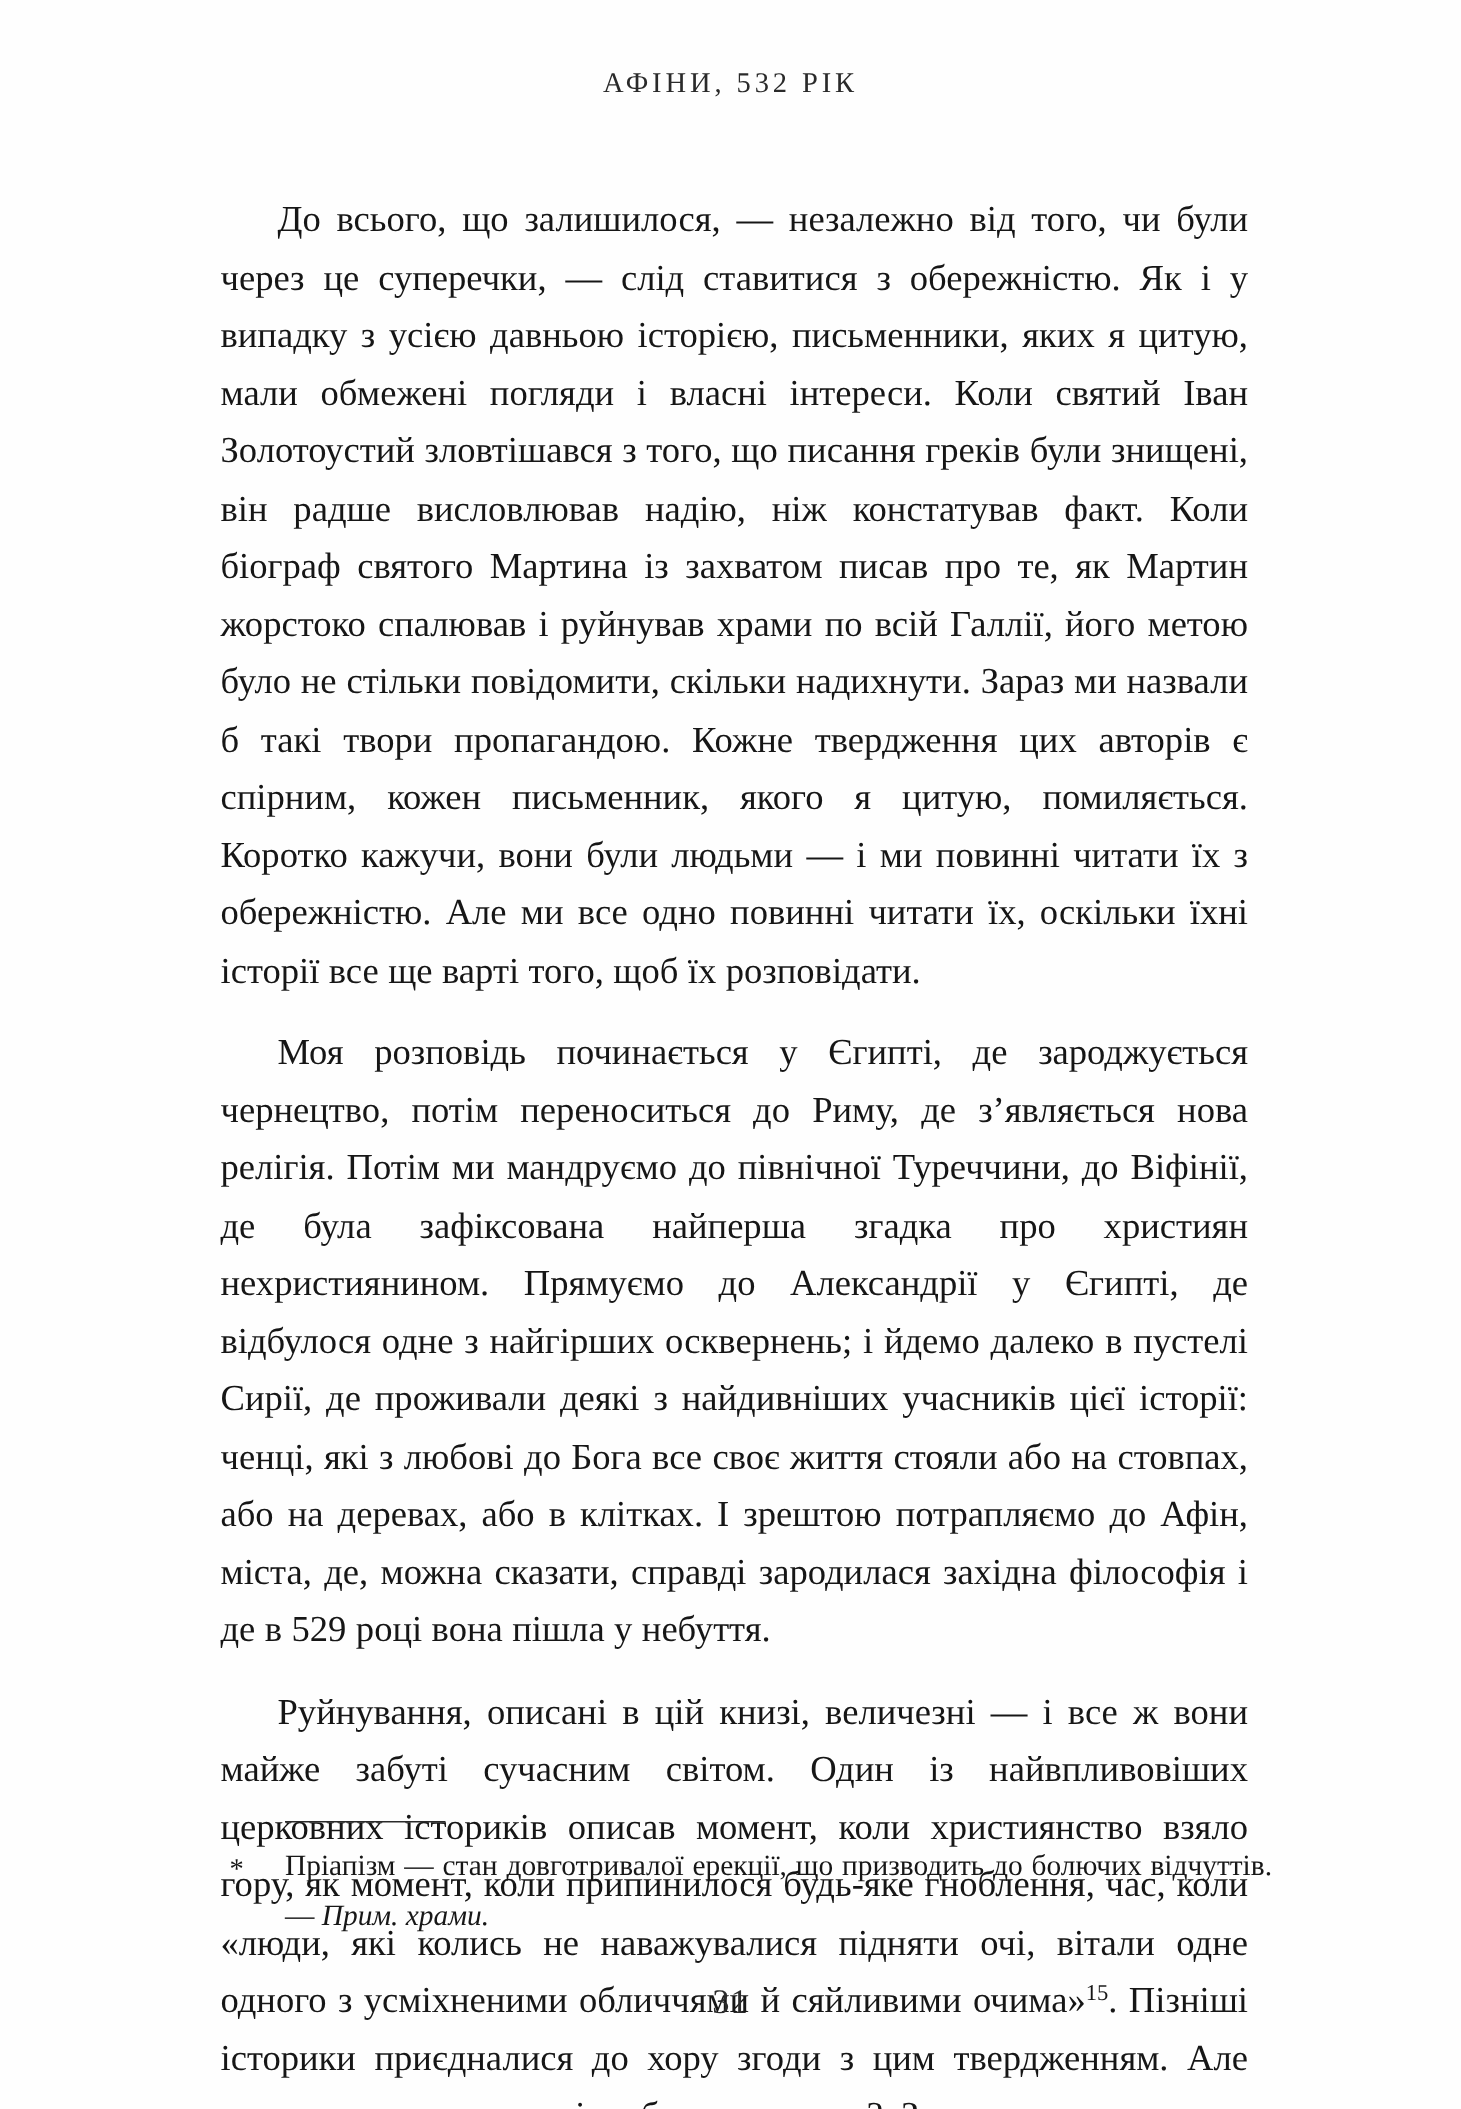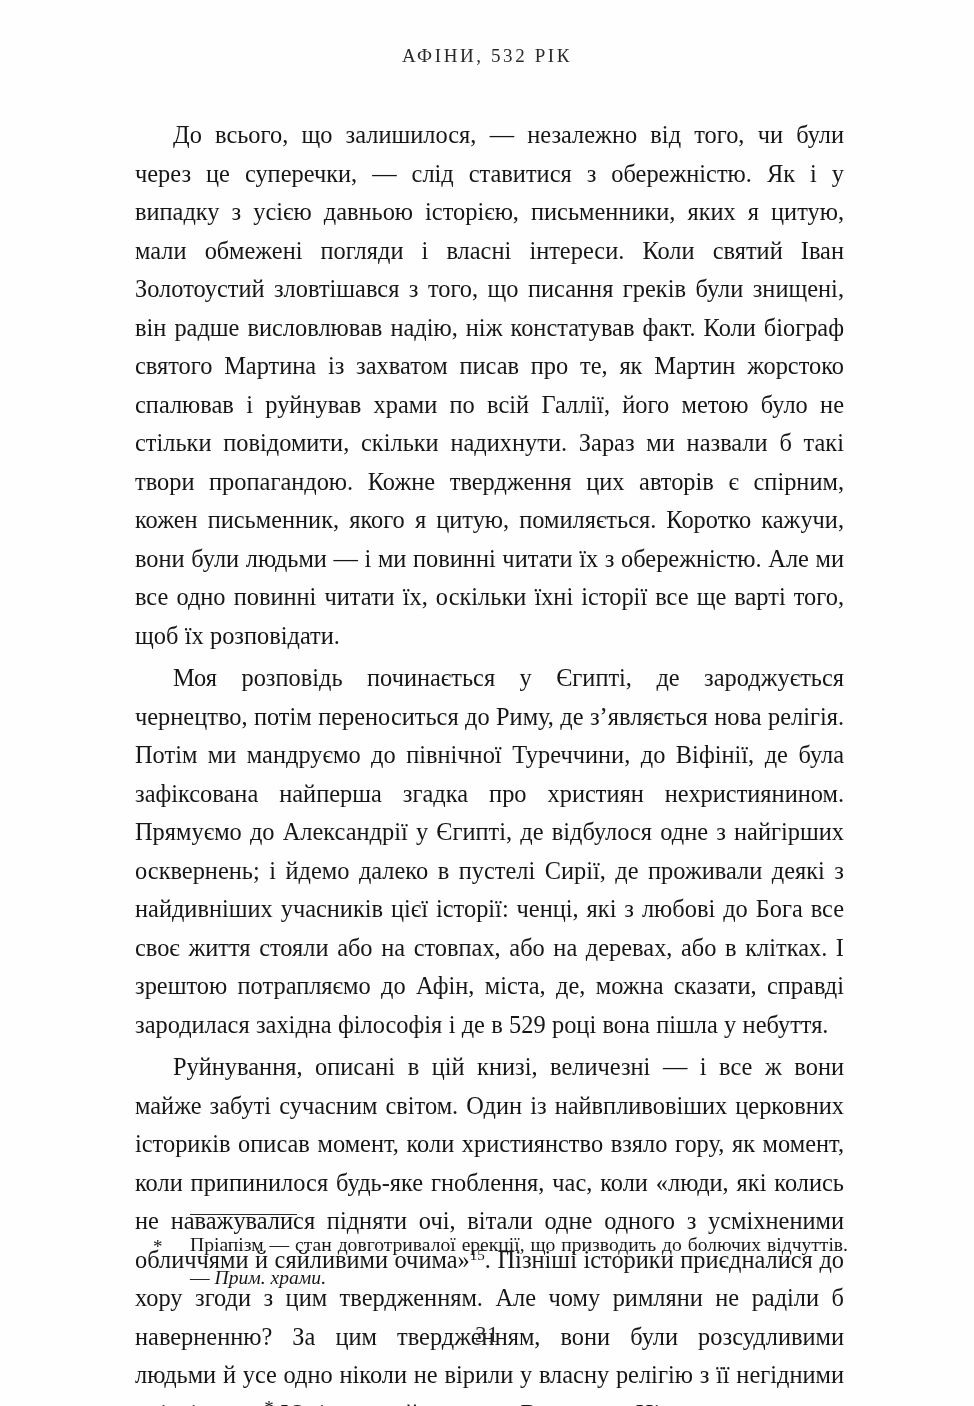--- a/index.html
+++ b/index.html
@@ -37,21 +37,21 @@
   }
 
   
   .textblock {
     position: absolute;
     left: 131px;
     top: 112px;
     width: 717px;
   }
   .para {
-    margin: 4px;
+    margin: 16px;
     text-align: justify;
     text-justify: inter-word;
     font-size: 24.4px;
     line-height: 38.5px;
     text-indent: 38px;
     hyphens: manual;
     color: #161616;
     word-spacing: 0.2px;
   }
   .para + .para { margin-top: 0; }

